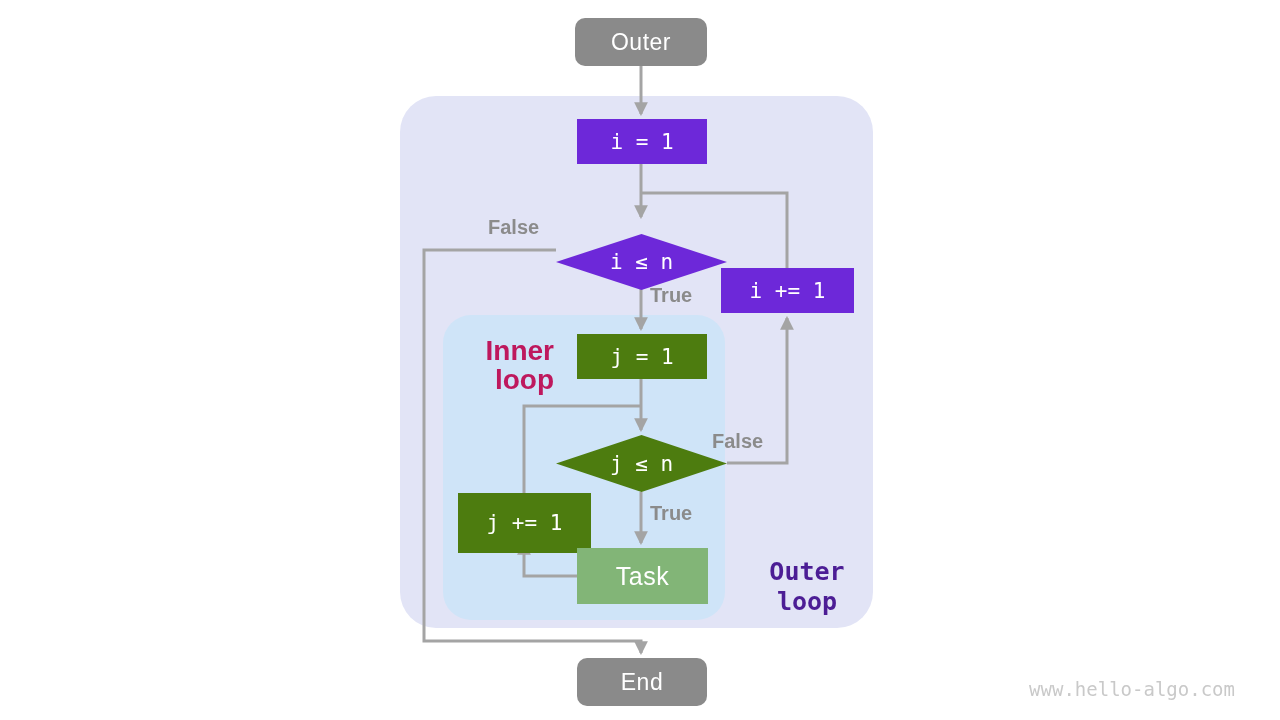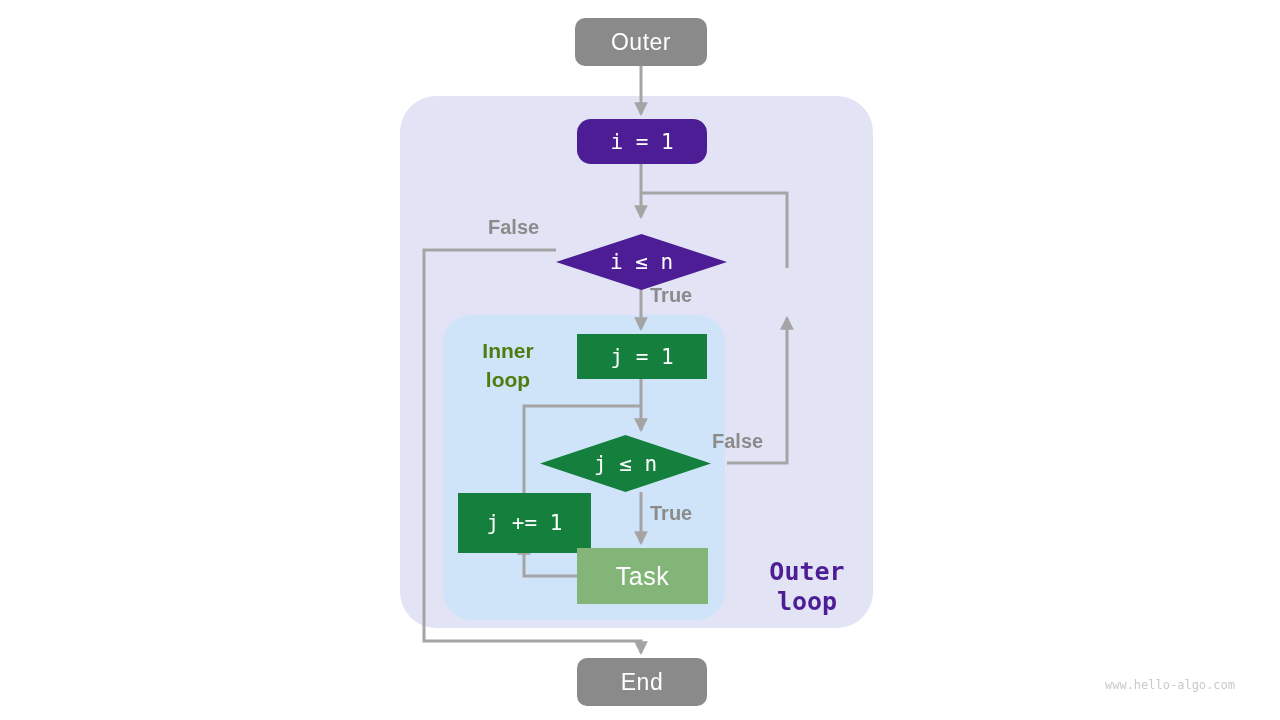--- a/index.html
+++ b/index.html
@@ -44,34 +44,34 @@
     font-weight: 500;
     letter-spacing: 0.5px;
   }
   .node-begin { left: 575px; top: 18px;  width: 132px; height: 48px; }
   .node-end   { left: 577px; top: 658px; width: 130px; height: 48px; }
   .node-proc {
     font-family: "DejaVu Sans Mono", monospace;
     font-size: 21px;
     font-weight: 500;
   }
-  .purple { background: #4c1d95; border-radius: 14px; }
-  .blue   { background: #15803d; }
+  .purple { background: #6d28d9; }
+  .blue   { background: #4d7c0f; }
   .node-init-i { left: 577px; top: 119px; width: 130px; height: 45px; }
   .node-inc-i  { left: 721px; top: 268px; width: 133px; height: 45px; }
   .node-init-j { left: 577px; top: 334px; width: 130px; height: 45px; }
   .node-inc-j  { left: 458px; top: 493px; width: 133px; height: 60px; }
   .node-diamond {
     clip-path: polygon(0 50%, 50% 0, 100% 50%, 50% 100%);
     font-family: "DejaVu Sans Mono", monospace;
     font-size: 21px;
     font-weight: 500;
   }
   .node-cond-i { left: 556px; top: 234px; width: 171px; height: 56px; }
-  .node-cond-j { left: 540px; top: 435px; width: 171px; height: 57px; }
+  .node-cond-j { left: 556px; top: 435px; width: 171px; height: 57px; }
   .node-task {
     left: 577px; top: 548px; width: 131px; height: 56px;
     background: #82b577;
     font-size: 25px;
     font-weight: 500;
     letter-spacing: 0.5px;
   }
   .edge-label {
     position: absolute;
     color: #8b8b8b;
@@ -83,36 +83,37 @@
   .lbl-false-j { left: 712px; top: 430px; width: 70px; }
   .lbl-true-j  { left: 650px; top: 502px; width: 62px; }
   .region-label {
     position: absolute;
     text-align: center;
     font-weight: 700;
     line-height: 29px;
   }
   .lbl-inner-loop {
     left: 462px; top: 336px; width: 92px;
-    color: #4d7c0f;
-    font-size: 21px;
+    color: #be185d;
+    font-size: 28px;
+    text-align: right;
   }
   .lbl-outer-loop {
     left: 760px; top: 557px; width: 94px;
     color: #4c1d95;
     font-family: "DejaVu Sans Mono", monospace;
     font-size: 25px;
     line-height: 30px;
   }
   .watermark {
     position: absolute;
     right: 45px; top: 678px;
     color: #c9c9c9;
     font-family: "DejaVu Sans Mono", monospace;
-    font-size: 12px;
+    font-size: 19px;
   }
   .conn { stroke: #a4a4a4; stroke-width: 3; fill: none; }
 </style>
 </head>
 <body>
 
 <div class="stage">
 
   <div class="region region-outer"></div>
   <div class="region region-inner"></div>
@@ -134,20 +135,21 @@
     <line class="conn" x1="641" y1="492" x2="641" y2="543" marker-end="url(#arrow)"></line>
     <polyline class="conn" points="577,576 524,576 524,543" marker-end="url(#arrow)"></polyline>
   </svg>
 
   <div class="node node-terminal node-begin">Outer</div>
 
   <div class="node node-proc purple node-init-i">i = 1</div>
 
   <div class="node node-diamond purple node-cond-i">i ≤ n</div>
 
+  <div class="node node-proc purple node-inc-i">i += 1</div>
 
   <div class="node node-proc blue node-init-j">j = 1</div>
 
   <div class="node node-diamond blue node-cond-j">j ≤ n</div>
 
   <div class="node node-proc blue node-inc-j">j += 1</div>
 
   <div class="node node-terminal node-end">End</div>
 
   <div class="node node-task">Task</div>

